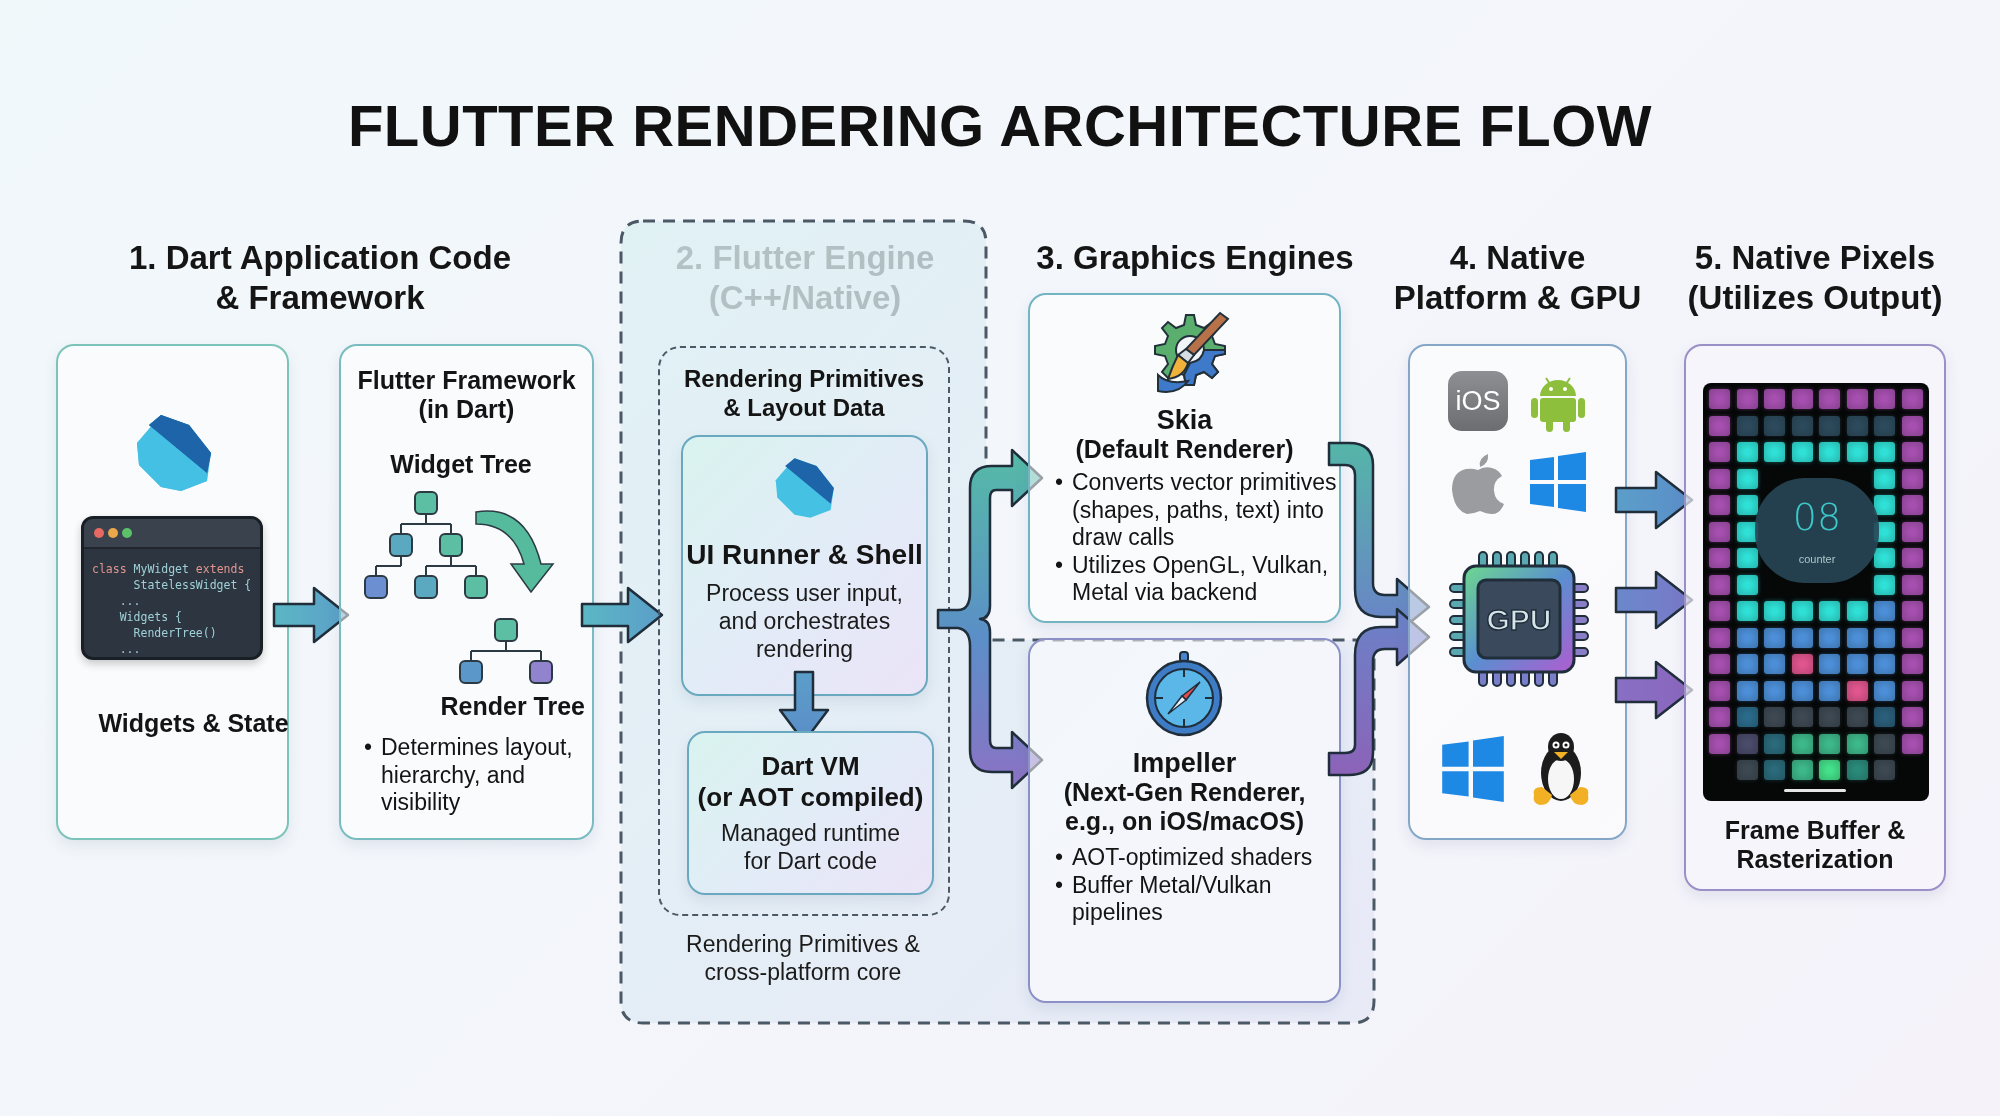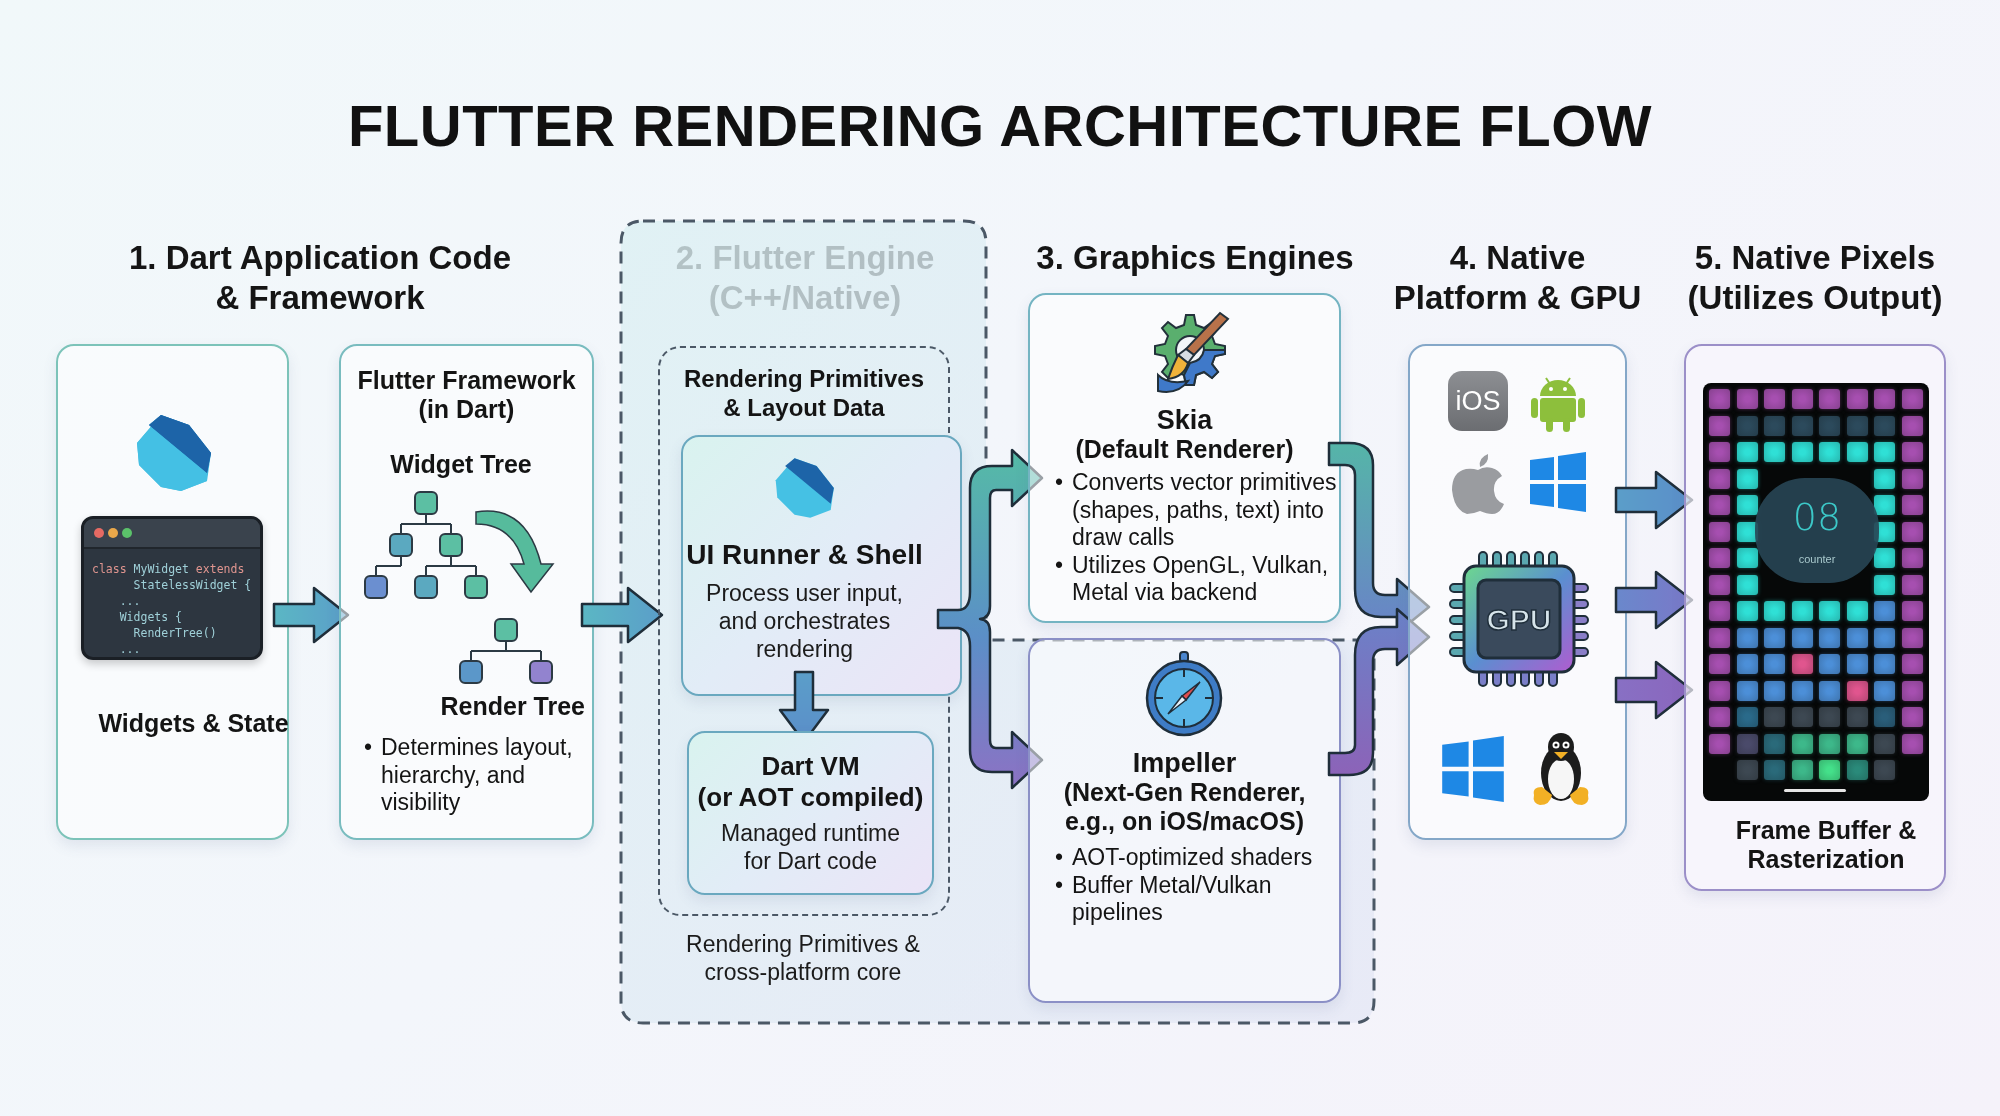--- a/index.html
+++ b/index.html
@@ -130,21 +130,21 @@
 <svg class="abs" style="left:578px;top:585px;" width="90" height="60">
   <path d="M4,19 L50,19 L50,3 L84,30 L50,57 L50,41 L4,41 Z" fill="url(#ga1)" stroke="#1f2e3a" stroke-width="2.5" stroke-linejoin="round"></path>
 </svg>
 
 <div class="dash" style="left:658px;top:346px;width:288px;height:566px;border-width:2.5px;"></div>
 <div class="abs center h2" style="left:658px;width:292px;top:364px;font-size:24px;">
   <div>Rendering Primitives</div>
   <div>&amp; Layout Data</div>
 </div>
 
-<div class="box inner-grad" style="left:681px;top:435px;width:243px;height:257px;border-color:#6aa8bf;padding-left:34px;">
+<div class="box inner-grad" style="left:681px;top:435px;width:243px;height:257px;border-color:#6aa8bf;">
   <svg class="abs" style="left:88px;top:18px;" width="66" height="66" viewBox="0 0 84 84">
     <polygon points="30,4 58,14 80,42 76,70 50,80 30,76 8,54 6,32" fill="#45c1e4"></polygon>
     <polygon points="30,4 18,14 76,62 80,42 58,14" fill="#1d64a8"></polygon>
   </svg>
   <div class="abs center" style="left:0;width:243px;top:102px;font-size:28px;font-weight:700;">UI Runner &amp; Shell</div>
   <div class="abs center body" style="left:16px;width:211px;top:142px;">Process user input, and orchestrates rendering</div>
 </div>
 
 <svg class="abs" style="left:776px;top:670px;" width="56" height="75">
   <defs>
@@ -457,17 +457,17 @@
       <div class="cell" style="left: 116px; top: 6px; background: radial-gradient(circle, rgb(166, 79, 176) 20%, rgba(166, 79, 176, 0.8) 100%); box-shadow: rgba(166, 79, 176, 0.4) 0px 0px 4px;"></div>
       <div class="cell" style="left: 88.5px; top: 6px; background: radial-gradient(circle, rgb(166, 79, 176) 20%, rgba(166, 79, 176, 0.8) 100%); box-shadow: rgba(166, 79, 176, 0.4) 0px 0px 4px;"></div>
       <div class="cell" style="left: 61px; top: 6px; background: radial-gradient(circle, rgb(166, 79, 176) 20%, rgba(166, 79, 176, 0.8) 100%); box-shadow: rgba(166, 79, 176, 0.4) 0px 0px 4px;"></div>
       <div class="cell" style="left: 33.5px; top: 6px; background: radial-gradient(circle, rgb(166, 79, 176) 20%, rgba(166, 79, 176, 0.8) 100%); box-shadow: rgba(166, 79, 176, 0.4) 0px 0px 4px;"></div>
       <div class="cell" style="left: 6px; top: 6px; background: radial-gradient(circle, rgb(166, 79, 176) 20%, rgba(166, 79, 176, 0.8) 100%); box-shadow: rgba(166, 79, 176, 0.4) 0px 0px 4px;"></div>
     <div class="abs" style="left:52px;top:95px;width:124px;height:105px;border-radius:50px;background:rgba(40,70,85,0.9);"></div>
     <div class="abs center" style="left:52px;top:112px;width:124px;font-size:38px;color:#3cc8c8;font-family:'DejaVu Sans',sans-serif;font-weight:300;z-index:3;">08</div>
     <div class="abs center" style="left:52px;top:170px;width:124px;font-size:11px;color:#a8c8cc;z-index:3;">counter</div>
     <div class="abs" style="left:81px;top:406px;width:62px;height:3px;border-radius:2px;background:#e6e6e6;"></div>
   </div>
-  <div class="abs center h2" style="left:0;width:258px;top:470px;margin-left:11px;">
+  <div class="abs center h2" style="left:0;width:258px;top:470px;">
     <div>Frame Buffer &amp;</div>
     <div>Rasterization</div>
   </div>
 </div>
 
 </body></html>

